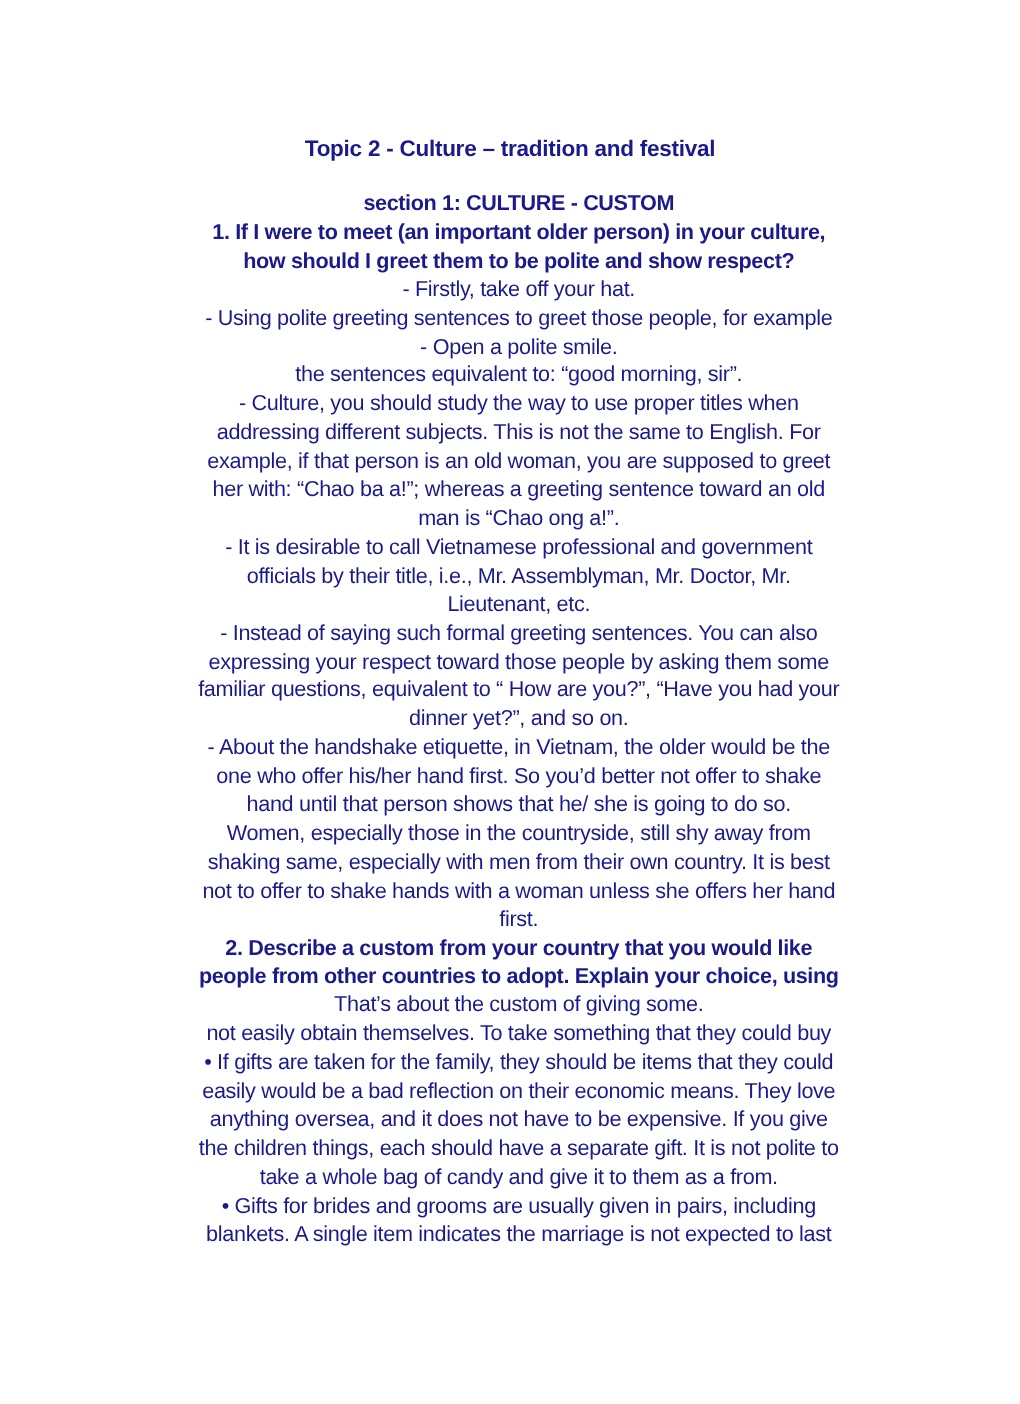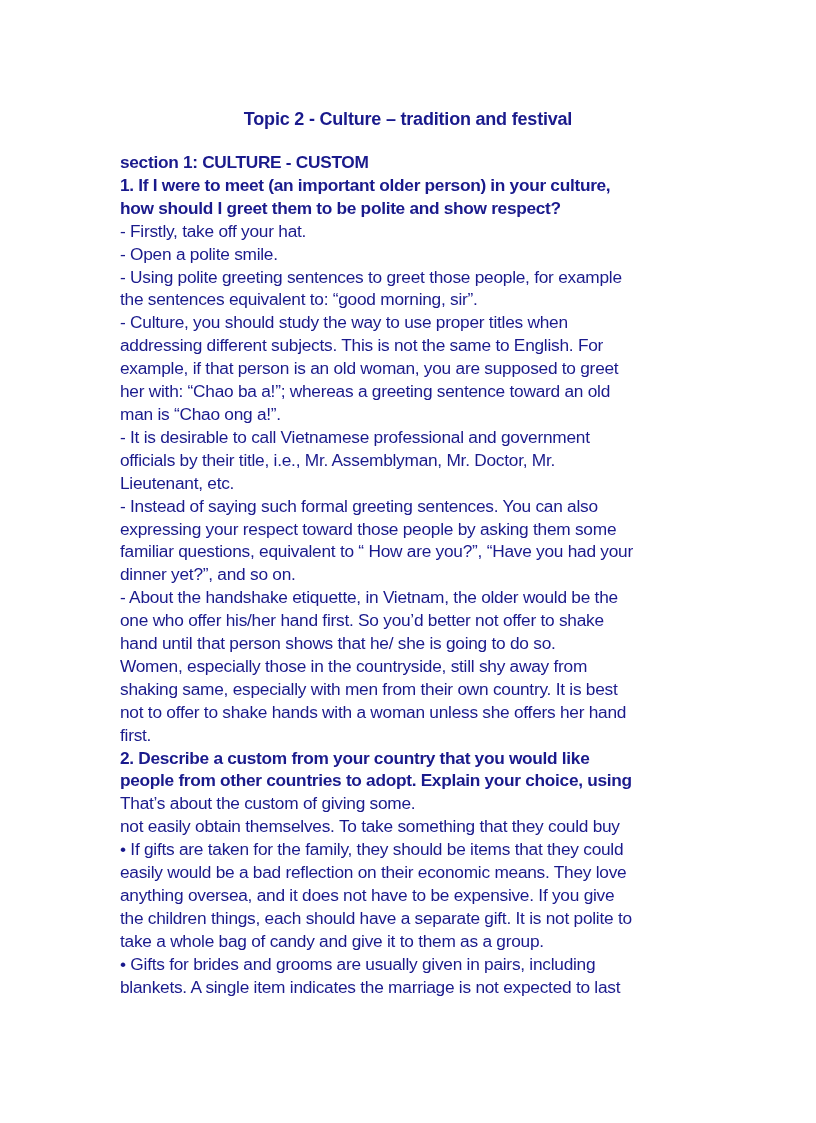--- a/index.html
+++ b/index.html
@@ -40,20 +40,21 @@
       top: 147px;
       width: 590px;
       font-size: 17.3px;
       line-height: 22.9px;
       letter-spacing: -0.25px;
       word-spacing: 0px;
     }
     .line {
       white-space: nowrap;
       display: block;
+      text-align: center;
     }
     .bold {
       font-weight: bold;
       letter-spacing: -0.3px;
     }
     .footer-dots {
       position: absolute;
       left: 26px;
       top: 1120px;
       width: 764px;
@@ -71,22 +72,22 @@
   <div class="content">
     <span class="line bold">section 1: CULTURE - CUSTOM</span>
 
     <div>
       <span class="line bold">1. If I were to meet (an important older person) in your culture,</span>
       <span class="line bold">how should I greet them to be polite and show respect?</span>
     </div>
 
     <div>
       <span class="line">- Firstly, take off your hat.</span>
+      <span class="line">- Using polite greeting sentences to greet those people, for example</span>
       <span class="line">- Open a polite smile.</span>
-      <span class="line">- Using polite greeting sentences to greet those people, for example</span>
       <span class="line">the sentences equivalent to: “good morning, sir”.</span>
       <span class="line">- Culture, you should study the way to use proper titles when</span>
       <span class="line">addressing different subjects. This is not the same to English. For</span>
       <span class="line">example, if that person is an old woman, you are supposed to greet</span>
       <span class="line">her with: “Chao ba a!”; whereas a greeting sentence toward an old</span>
       <span class="line">man is “Chao ong a!”.</span>
       <span class="line">- It is desirable to call Vietnamese professional and government</span>
       <span class="line">officials by their title, i.e., Mr. Assemblyman, Mr. Doctor, Mr.</span>
       <span class="line">Lieutenant, etc.</span>
       <span class="line">- Instead of saying such formal greeting sentences. You can also</span>
@@ -107,20 +108,20 @@
       <span class="line bold">people from other countries to adopt. Explain your choice, using</span>
     </div>
 
     <div>
       <span class="line">That’s about the custom of giving some.</span>
       <span class="line">not easily obtain themselves. To take something that they could buy</span>
       <span class="line">• If gifts are taken for the family, they should be items that they could</span>
       <span class="line">easily would be a bad reflection on their economic means. They love</span>
       <span class="line">anything oversea, and it does not have to be expensive. If you give</span>
       <span class="line">the children things, each should have a separate gift. It is not polite to</span>
-      <span class="line">take a whole bag of candy and give it to them as a group.</span>
+      <span class="line">take a whole bag of candy and give it to them as a from.</span>
       <span class="line">• Gifts for brides and grooms are usually given in pairs, including</span>
       <span class="line">blankets. A single item indicates the marriage is not expected to last</span>
     </div>
   </div>
 
   <div class="footer-dots"></div>
 </div>
 
 </body></html>

